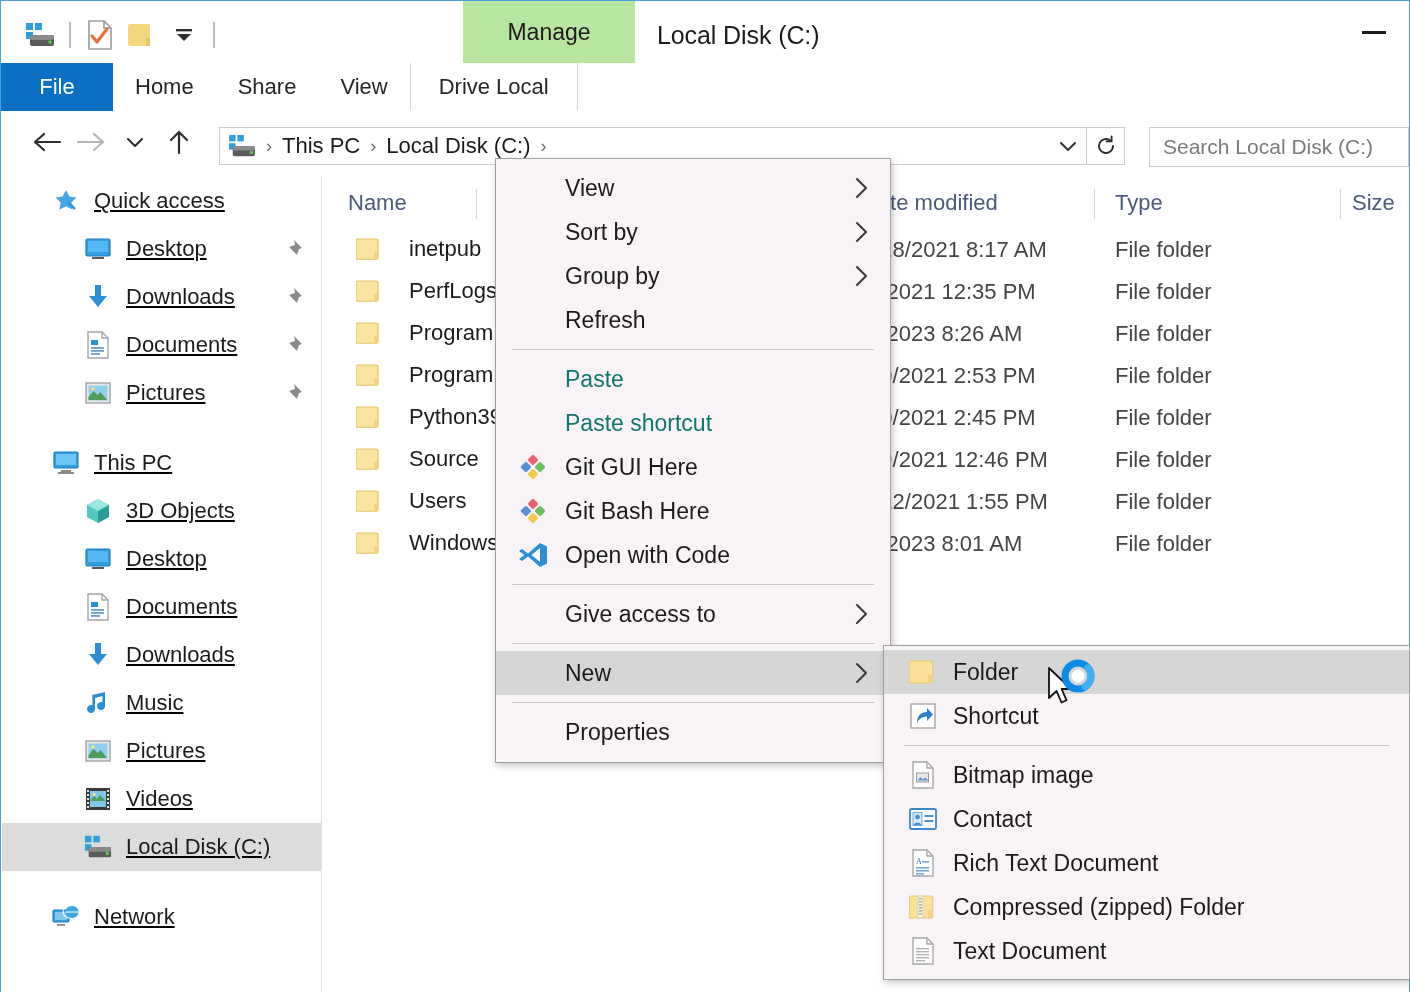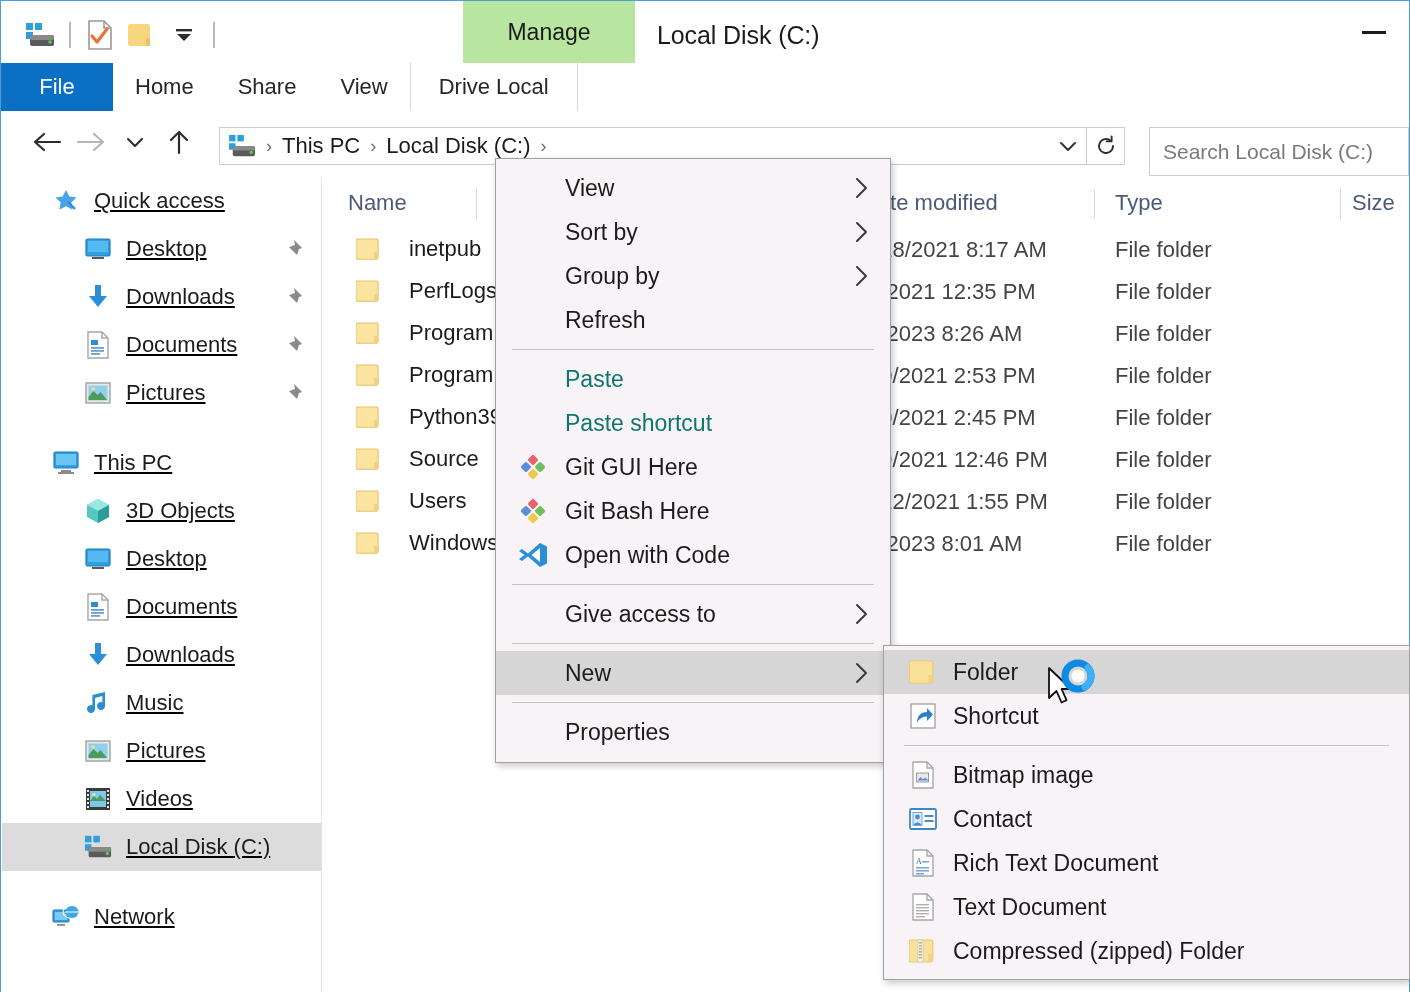--- a/index.html
+++ b/index.html
@@ -196,21 +196,21 @@
     background: #fff;
     display: flex;
     align-items: center;
     justify-content: center;
   }
   .searchbox {
     position: absolute;
     left: 1148px;
     top: 126px;
     width: 260px;
-    height: 49px;
+    height: 40px;
     border: 1px solid #cccccc;
     box-sizing: border-box;
     background: #ffffff;
     display: flex;
     align-items: center;
     padding-left: 13px;
   }
   .searchbox .ph {
     font-size: 21px;
     color: #7a7a7a;
@@ -999,53 +999,53 @@
             <rect x="5" y="18" width="13" height="1.6" fill="#7aa8d8"></rect>
             <rect x="5" y="21" width="13" height="1.6" fill="#7aa8d8"></rect>
             <rect x="5" y="24" width="8" height="1.6" fill="#7aa8d8"></rect>
           </svg>
       </span>
       <span class="mi-label">Rich Text Document</span>
     </div>
 
     <div class="mi">
       <span class="mi-ico">
-        <svg width="24" height="28" viewBox="0 0 24 28">
-            <path d="M2 1 h14 l6 6 v20 h-20 z" fill="#ffffff" stroke="#a5a5a5" stroke-width="1.3"></path>
-            <path d="M16 1 v6 h6" fill="none" stroke="#a5a5a5" stroke-width="1.3"></path>
-            <g fill="#b0b0b0">
-              <rect x="5" y="11" width="13" height="1.4"></rect>
-              <rect x="5" y="14" width="13" height="1.4"></rect>
-              <rect x="5" y="17" width="13" height="1.4"></rect>
-              <rect x="5" y="20" width="13" height="1.4"></rect>
-              <rect x="5" y="23" width="9" height="1.4"></rect>
-            </g>
-          </svg>
-      </span>
-      <span class="mi-label">Text Document</span>
-    </div>
-
-    <div class="mi">
-      <span class="mi-ico">
         <svg width="28" height="26" viewBox="0 0 28 26">
             <path d="M2 2 h20 a1.8 1.8 0 0 1 1.8 1.8 v18.4 a1.8 1.8 0 0 1 -1.8 1.8 h-20 a1.8 1.8 0 0 1 -1.8 -1.8 v-18.4 a1.8 1.8 0 0 1 1.8 -1.8 z" fill="#fbe09a" stroke="#e8c877" stroke-width="1.1"></path>
             <path d="M19.3 16 h4.5 v8 h-4.5 z" fill="#f2d283"></path>
             <rect x="9" y="2" width="5" height="22" fill="#f5f2e8" stroke="#cfc9b5" stroke-width="0.8"></rect>
             <g fill="#b8b2a0">
               <rect x="10" y="4" width="3" height="1.6"></rect>
               <rect x="10" y="7" width="3" height="1.6"></rect>
               <rect x="10" y="10" width="3" height="1.6"></rect>
               <rect x="10" y="13" width="3" height="1.6"></rect>
               <rect x="10" y="16" width="3" height="1.6"></rect>
               <rect x="10" y="19" width="3" height="1.6"></rect>
             </g>
           </svg>
       </span>
       <span class="mi-label">Compressed (zipped) Folder</span>
     </div>
+
+    <div class="mi">
+      <span class="mi-ico">
+        <svg width="24" height="28" viewBox="0 0 24 28">
+            <path d="M2 1 h14 l6 6 v20 h-20 z" fill="#ffffff" stroke="#a5a5a5" stroke-width="1.3"></path>
+            <path d="M16 1 v6 h6" fill="none" stroke="#a5a5a5" stroke-width="1.3"></path>
+            <g fill="#b0b0b0">
+              <rect x="5" y="11" width="13" height="1.4"></rect>
+              <rect x="5" y="14" width="13" height="1.4"></rect>
+              <rect x="5" y="17" width="13" height="1.4"></rect>
+              <rect x="5" y="20" width="13" height="1.4"></rect>
+              <rect x="5" y="23" width="9" height="1.4"></rect>
+            </g>
+          </svg>
+      </span>
+      <span class="mi-label">Text Document</span>
+    </div>
   </div>
 
   <svg class="cursor" viewBox="0 0 30 42">
     <path d="M2 1 L2 31 L9.5 24 L14.5 35.5 L19.5 33.2 L14.6 22 L24 22 z" fill="#ffffff" stroke="#111111" stroke-width="1.8" stroke-linejoin="round"></path>
   </svg>
   <svg class="busyring" viewBox="0 0 34 34">
     <circle cx="17" cy="17" r="13" fill="none" stroke="#ffffff" stroke-width="4"></circle>
     <circle cx="17" cy="17" r="13" fill="none" stroke="#0d8ae3" stroke-width="7"></circle>
     <circle cx="17" cy="17" r="13" fill="none" stroke="#3fb0f5" stroke-width="7" stroke-dasharray="22 60" stroke-linecap="round" transform="rotate(-40 17 17)"></circle>
     <circle cx="17" cy="17" r="6.5" fill="#ffffff"></circle>

